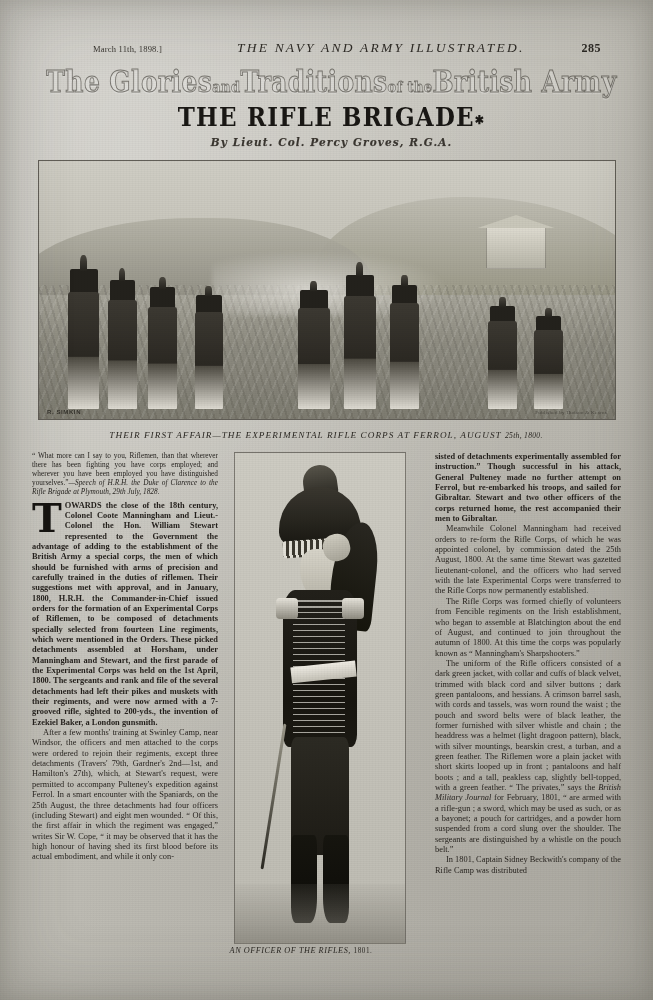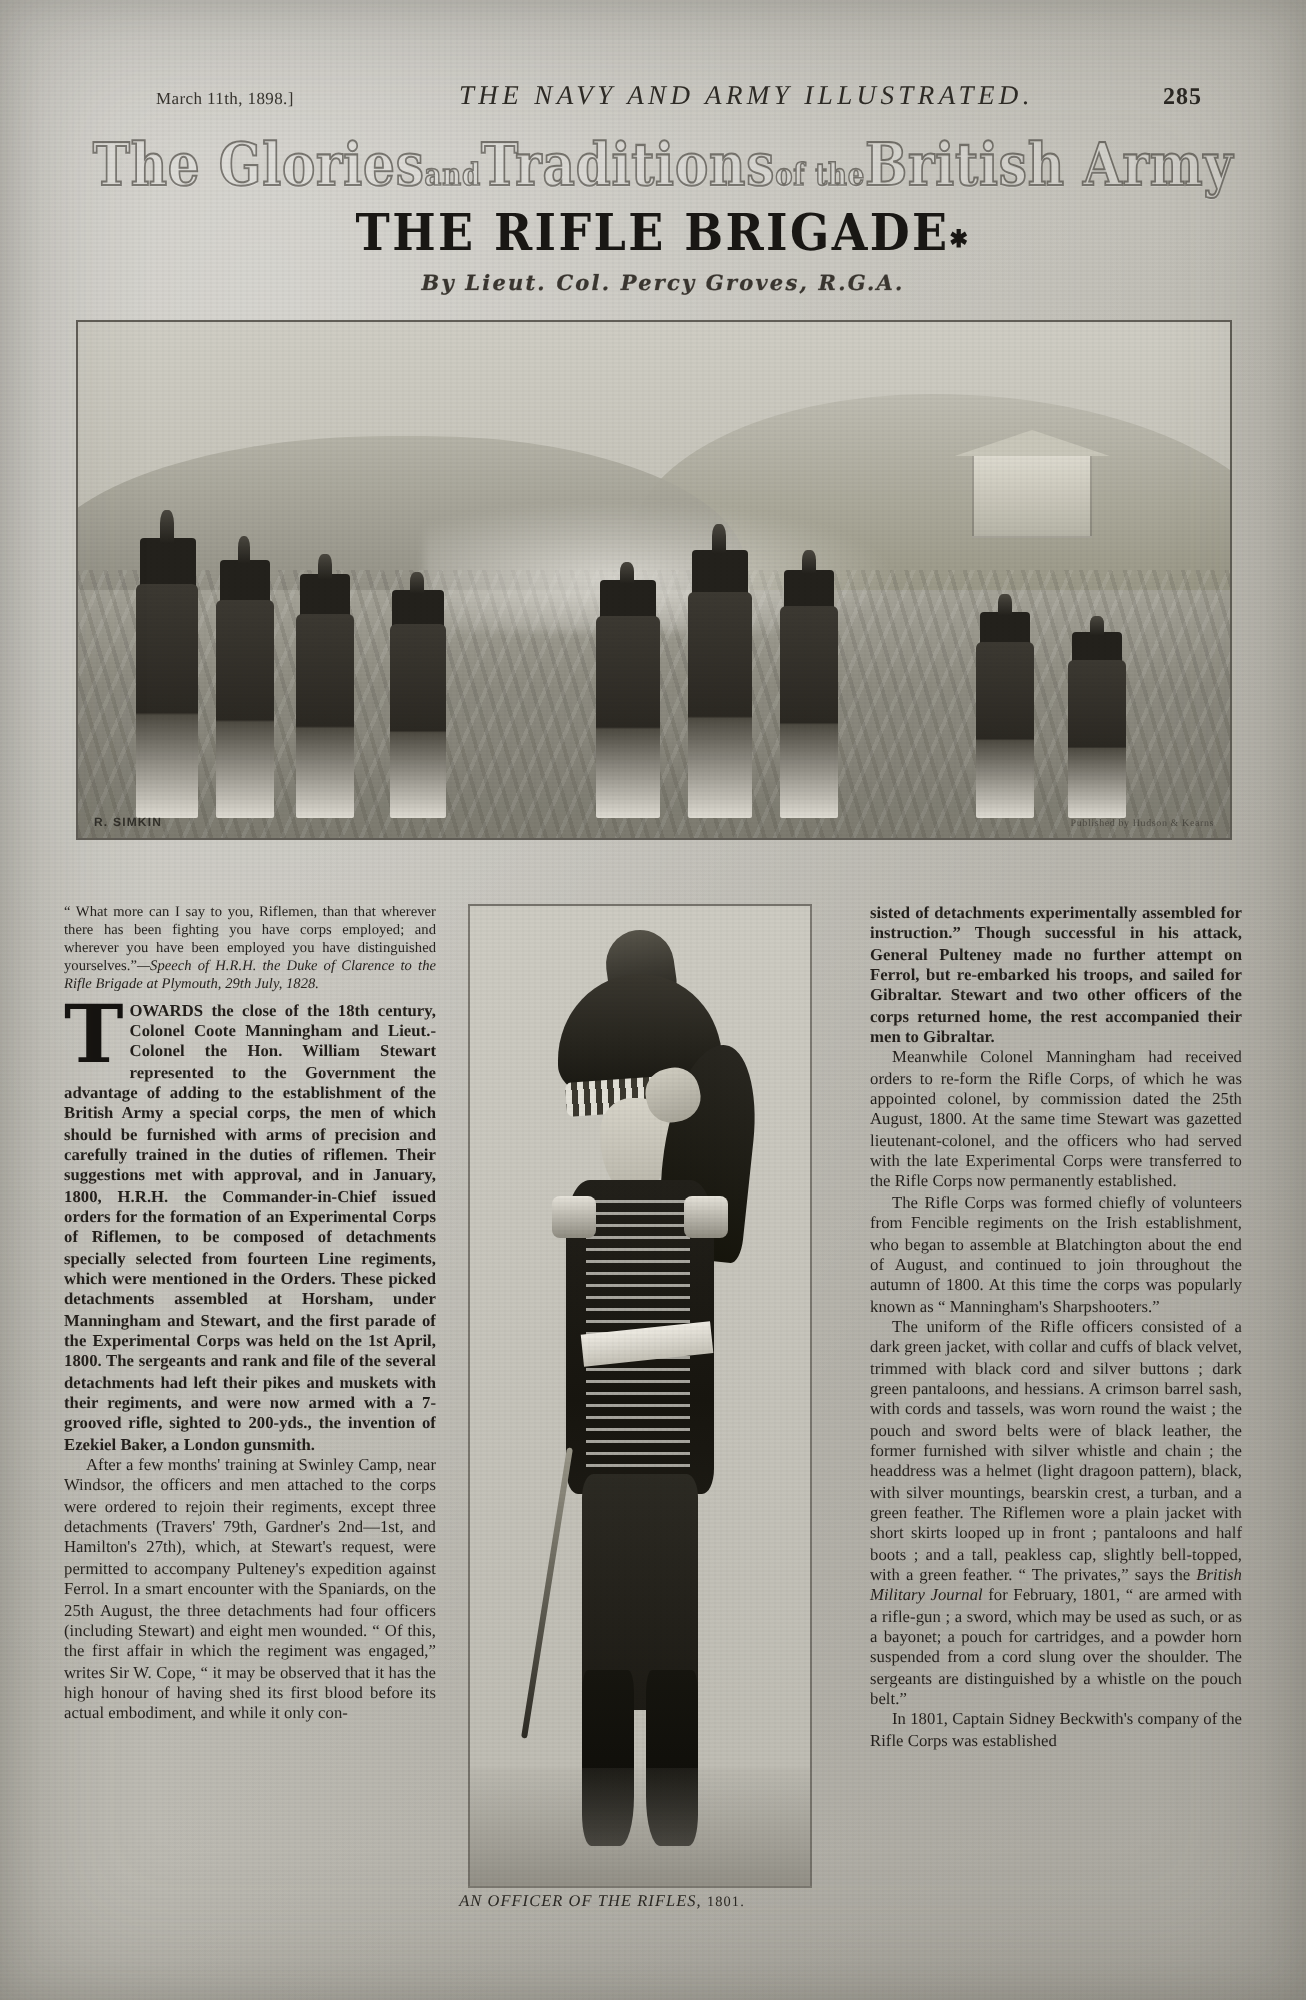--- a/index.html
+++ b/index.html
@@ -32,21 +32,21 @@
   }
 
   
   .runhead{
     position:absolute;left:78px;right:52px;top:40px;height:18px;
     display:flex;align-items:baseline;justify-content:space-between;
     color:#302d28;
   }
   .runhead .date{
     font-size:8.5px;letter-spacing:.2px;font-family:"Liberation Serif",serif;
-    color:#37342e;white-space:nowrap;
+    color:#37342e;white-space:nowrap;margin-left:15px;
   }
   .runhead .title{
     font-size:13.5px;font-style:italic;letter-spacing:2.2px;
     color:#2e2b26;white-space:nowrap;margin-left:18px;
   }
   .runhead .pageno{
     font-size:12px;font-weight:bold;color:#2b2823;letter-spacing:.5px;
   }
 
   
@@ -364,40 +364,41 @@
     <div class="fig" style="left:86%;width:5%;height:36%;">
       <div class="shako" style="top:0;height:16%;"></div>
       <div class="plume" style="top:-8%;height:10%;"></div>
       <div class="body" style="height:85%;"></div>
     </div>
 
     <div class="sigL">R. SIMKIN</div>
     <div class="sigR">Published by Hudson &amp; Kearns</div>
   </div>
 
+  <div class="illus-caption"><span>THEIR FIRST AFFAIR—THE EXPERIMENTAL RIFLE CORPS AT FERROL, AUGUST</span> <span class="small">25th, 1800.</span></div>
 
   <div class="cols">
 
     <div class="col c1">
       <div class="epigraph">
         <span>“ What more can I say to you, Riflemen, than that wherever there has been fighting you have corps employed; and wherever you have been employed you have distinguished yourselves.”</span><i>—Speech of H.R.H. the Duke of Clarence to the Rifle Brigade at Plymouth, 29th July, 1828.</i>
       </div>
       <div class="dropwrap">
         <span class="dropcap">T</span>
         <p class="bodyp first">OWARDS the close of the 18th century, Colonel Coote Manningham and Lieut.-Colonel the Hon. William Stewart represented to the Government the advantage of adding to the establishment of the British Army a special corps, the men of which should be furnished with arms of precision and carefully trained in the duties of riflemen. Their suggestions met with approval, and in January, 1800, H.R.H. the Commander-in-Chief issued orders for the formation of an Experimental Corps of Riflemen, to be composed of detachments specially selected from fourteen Line regiments, which were mentioned in the Orders. These picked detachments assembled at Horsham, under Manningham and Stewart, and the first parade of the Experimental Corps was held on the 1st April, 1800. The sergeants and rank and file of the several detachments had left their pikes and muskets with their regiments, and were now armed with a 7-grooved rifle, sighted to 200-yds., the invention of Ezekiel Baker, a London gunsmith.</p>
       </div>
       <p class="bodyp">After a few months' training at Swinley Camp, near Windsor, the officers and men attached to the corps were ordered to rejoin their regiments, except three detachments (Travers' 79th, Gardner's 2nd—1st, and Hamilton's 27th), which, at Stewart's request, were permitted to accompany Pulteney's expedition against Ferrol. In a smart encounter with the Spaniards, on the 25th August, the three detachments had four officers (including Stewart) and eight men wounded. “ Of this, the first affair in which the regiment was engaged,” writes Sir W. Cope, “ it may be observed that it has the high honour of having shed its first blood before its actual embodiment, and while it only con-</p>
     </div>
 
     <div class="col c3">
       <p class="bodyp first">sisted of detachments experimentally assembled for instruction.” Though successful in his attack, General Pulteney made no further attempt on Ferrol, but re-embarked his troops, and sailed for Gibraltar. Stewart and two other officers of the corps returned home, the rest accompanied their men to Gibraltar.</p>
       <p class="bodyp">Meanwhile Colonel Manningham had received orders to re-form the Rifle Corps, of which he was appointed colonel, by commission dated the 25th August, 1800. At the same time Stewart was gazetted lieutenant-colonel, and the officers who had served with the late Experimental Corps were transferred to the Rifle Corps now permanently established.</p>
       <p class="bodyp">The Rifle Corps was formed chiefly of volunteers from Fencible regiments on the Irish establishment, who began to assemble at Blatchington about the end of August, and continued to join throughout the autumn of 1800. At this time the corps was popularly known as “ Manningham's Sharpshooters.”</p>
       <p class="bodyp"><span>The uniform of the Rifle officers consisted of a dark green jacket, with collar and cuffs of black velvet, trimmed with black cord and silver buttons ; dark green pantaloons, and hessians. A crimson barrel sash, with cords and tassels, was worn round the waist ; the pouch and sword belts were of black leather, the former furnished with silver whistle and chain ; the headdress was a helmet (light dragoon pattern), black, with silver mountings, bearskin crest, a turban, and a green feather. The Riflemen wore a plain jacket with short skirts looped up in front ; pantaloons and half boots ; and a tall, peakless cap, slightly bell-topped, with a green feather. “ The privates,” says the </span><i>British Military Journal</i><span> for February, 1801, “ are armed with a rifle-gun ; a sword, which may be used as such, or as a bayonet; a pouch for cartridges, and a powder horn suspended from a cord slung over the shoulder. The sergeants are distinguished by a whistle on the pouch belt.”</span></p>
-      <p class="bodyp">In 1801, Captain Sidney Beckwith's company of the Rifle Corps was established</p>
+      <p class="bodyp">In 1801, Captain Sidney Beckwith's company of the Rifle Camp was distributed</p>
     </div>
   </div>
 
   <div class="portrait">
     <div class="pt-figure">
       <div class="pt-crest"></div>
       <div class="pt-helmet"></div>
       <div class="pt-turban"></div>
       <div class="pt-face"></div>
       <div class="pt-arm"></div>

